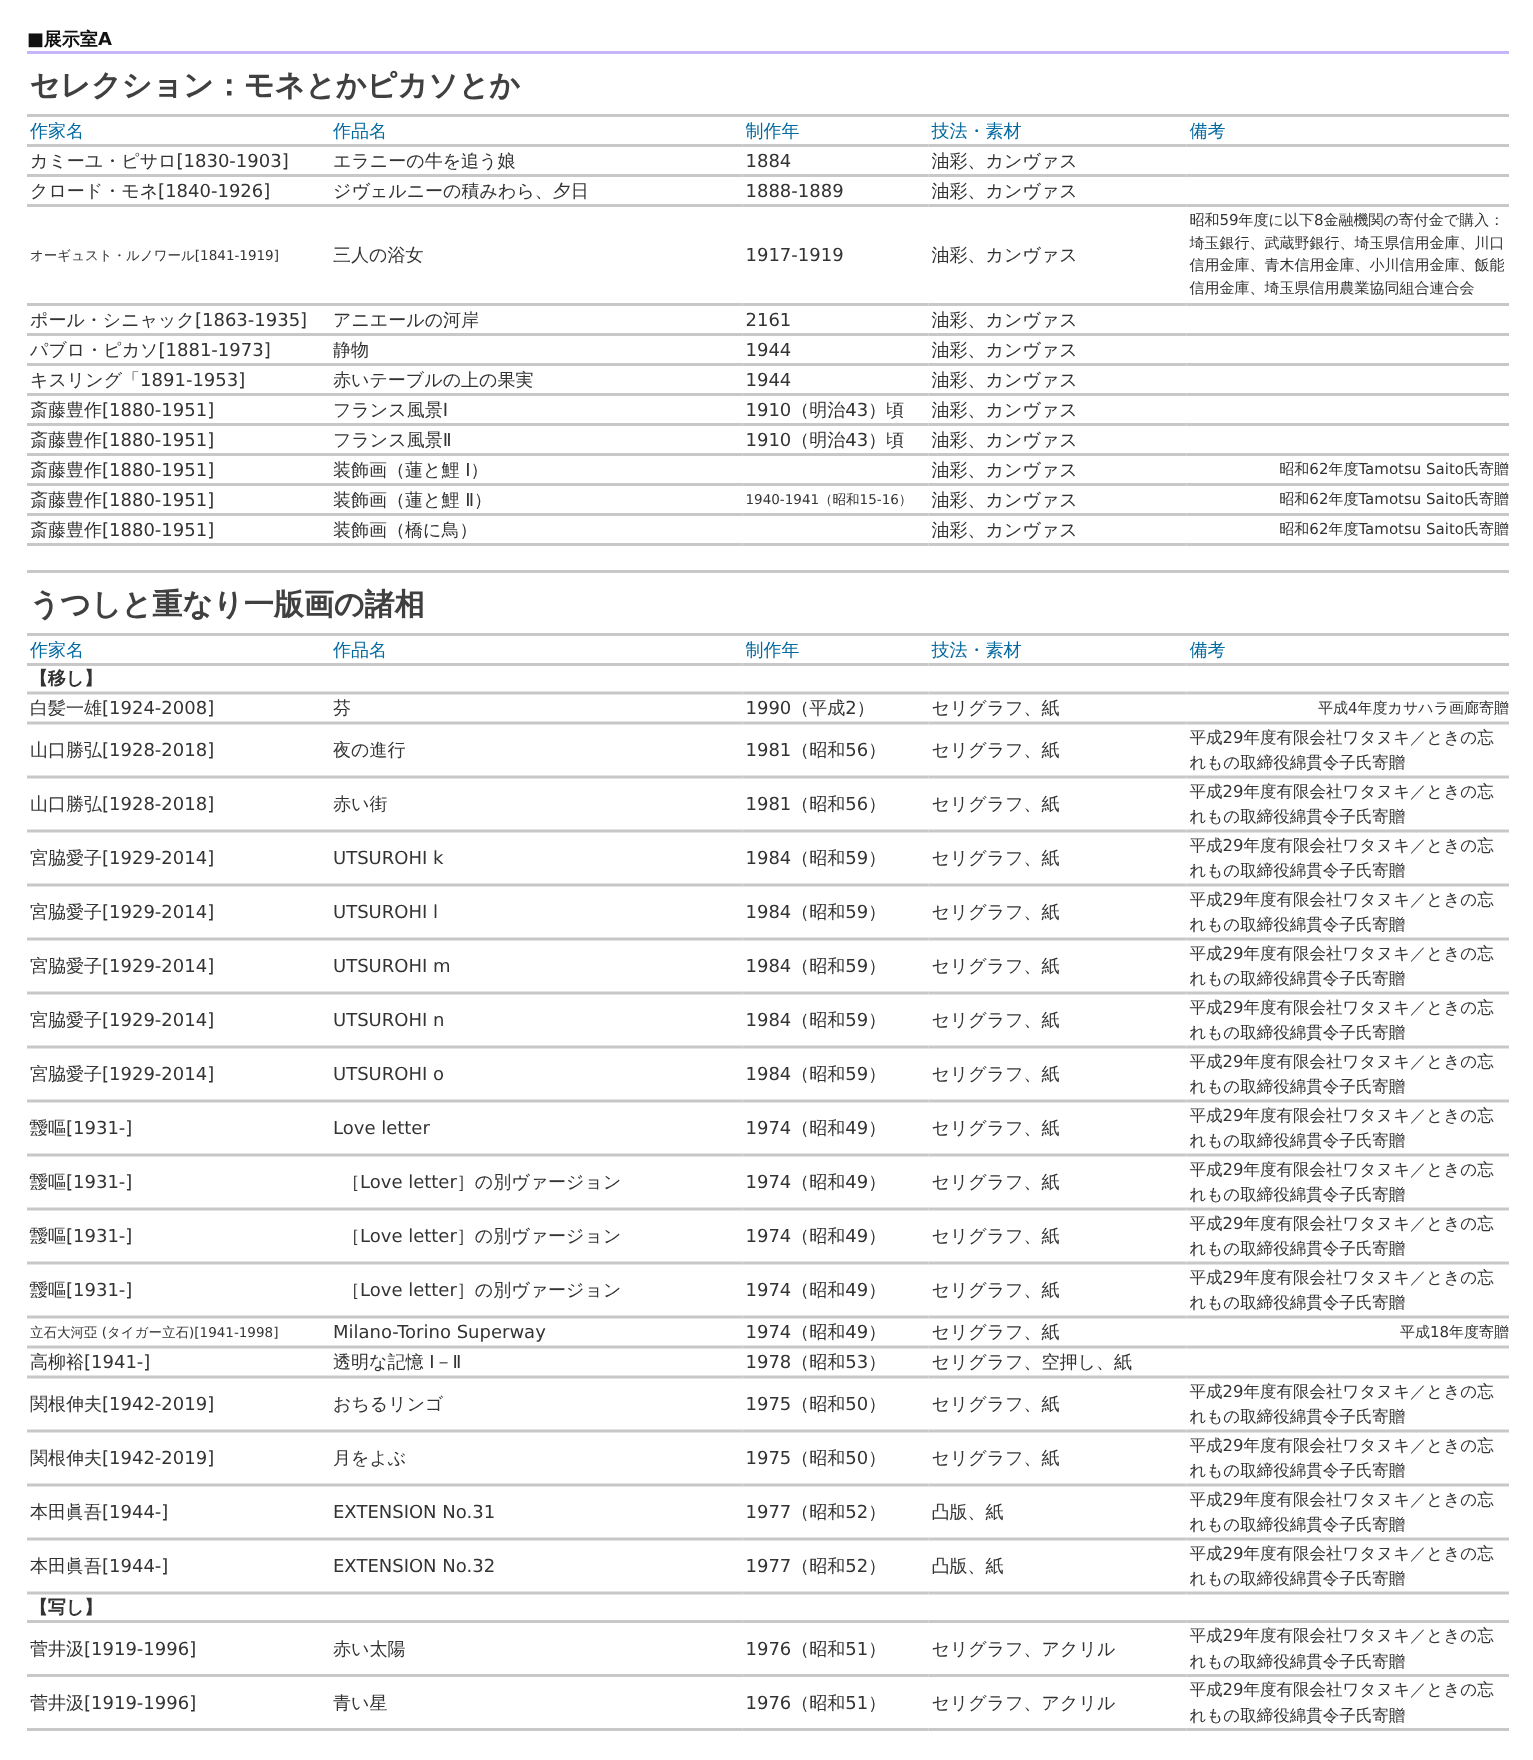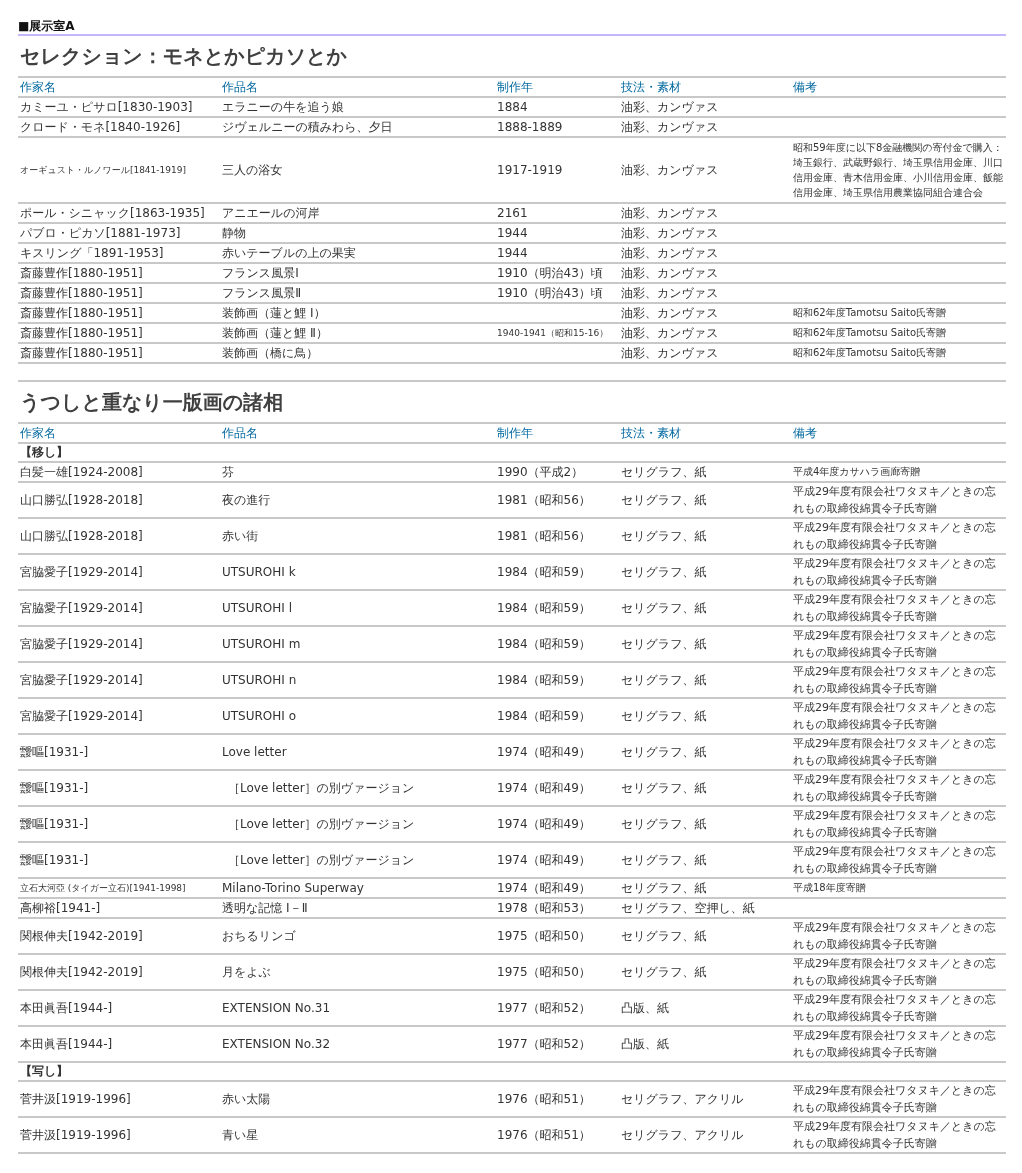--- a/index.html
+++ b/index.html
@@ -30,21 +30,21 @@
   }
   th { font-weight: normal; color: #0369a1; height: 18px; }
   td { height: 18px; }
   td.tall { height: 32px; }
   td.xtall { height: 64px; }
   .col-artist { width: 202px; }
   .col-title  { width: 275px; }
   .col-year   { width: 124px; }
   .col-tech   { width: 172px; }
   .col-note   { width: 215px; }
-  .small { font-size: 10px; }
+  .small { font-size: 10px; text-align: right; }
   .tiny { font-size: 9px; }
   .note-wrap { white-space: normal; line-height: 17px; font-size: 11px; }
   .note-tiny { white-space: normal; line-height: 15px; font-size: 10px; }
   .group-label td { font-weight: bold; height: 16px; }
   .indent { padding-left: 8px; }
 </style>
 </head>
 <body>
 
 <div class="page">

